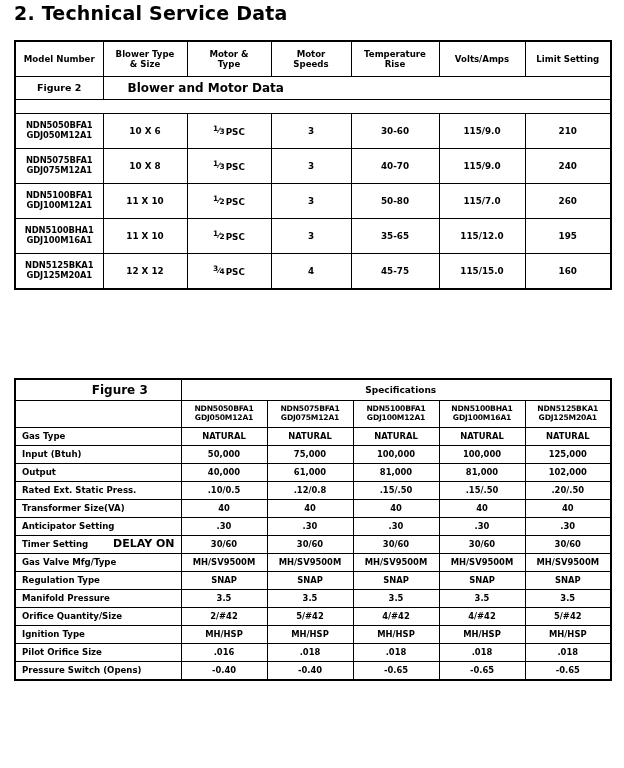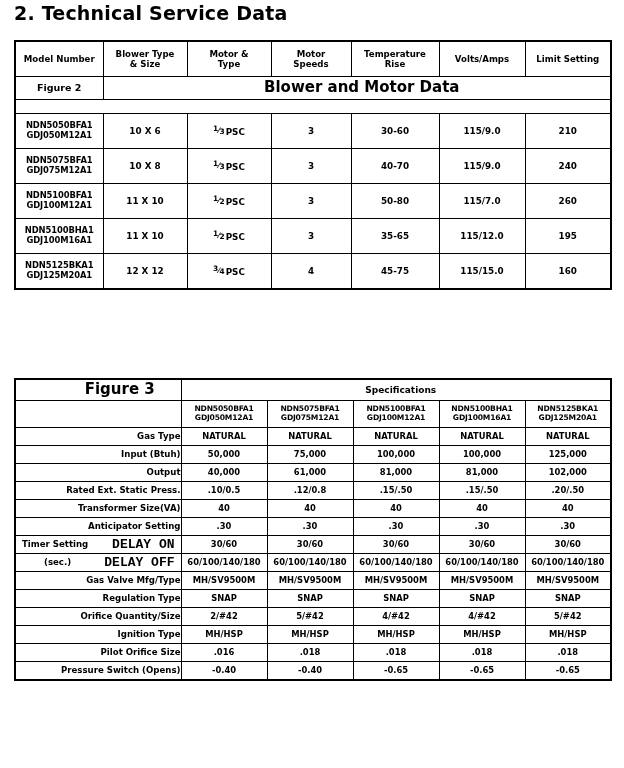--- a/index.html
+++ b/index.html
@@ -60,23 +60,23 @@
     left: 14px;
     top: 40px;
     width: 596px;
   }
   #figure2 .fig-label {
     height: 22px;
     font-size: 9.5px;
     width: 88px;
   }
   #figure2 .fig-caption {
-    text-align: center;
-    padding-left: 10px;
-    font-size: 15px;
+    text-align: left;
+    padding-left: 24px;
+    font-size: 12px;
     height: 22px;
   }
   #figure2 .spacer-row td {
     height: 13px;
     border-left: 2px solid #000;
     border-right: 2px solid #000;
     border-top: 1px solid #000;
     border-bottom: 1px solid #000;
   }
   #figure2 thead.colhead td {
@@ -95,60 +95,60 @@
 
   
   #figure3 {
     left: 14px;
     top: 378px;
     width: 596px;
   }
   #figure3 .fig-label {
     height: 20px;
     width: 88px;
-    font-size: 15px;
+    font-size: 12px;
     padding-left: 43px;
   }
   #figure3 .fig-caption {
     text-align: center;
     padding-left: 10px;
     font-size: 9px;
     height: 20px;
   }
   #figure3 td.modelhead {
     height: 26px;
     font-size: 7.6px;
     letter-spacing: -0.2px;
   }
   #figure3 td.modelhead span { display: block; }
   #figure3 tbody td {
     height: 17px;
     font-size: 8.4px;
   }
   #figure3 td.rowlabel {
-    text-align: right;
+    text-align: left;
     padding-left: 6px;
     font-size: 8.6px;
   }
   #figure3 td.rowlabel-split {
     text-align: left;
     padding: 0;
     position: relative;
   }
   .split-inner {
     display: flex;
     justify-content: space-between;
     align-items: center;
     padding-left: 6px;
     padding-right: 6px;
     height: 100%;
     box-sizing: border-box;
   }
   .split-left { text-align: left; font-size: 8.6px; }
-  .split-right { text-align: right; font-size: 13px; font-family: Liberation Mono, monospace; }
+  .split-right { text-align: right; font-size: 11px; }
   .split-left.indent { padding-left: 22px; }
 
   .frac {
     display: inline-block;
     font-size: 7.5px;
     vertical-align: 0.18em;
     line-height: 1;
     margin-right: 1px;
   }
   .frac sup { font-size: 7.4px; vertical-align: 0.32em; }
@@ -361,49 +361,44 @@
               <span class="split-right">DELAY ON</span>
             </div>
           </td>
           <td>30/60</td>
           <td>30/60</td>
           <td>30/60</td>
           <td>30/60</td>
           <td>30/60</td>
         </tr>
         <tr>
-          <td class="rowlabel-split">
-            <div class="split-inner">
-              <span class="split-left indent">(sec.)</span>
-              <span class="split-right">DELAY OFF</span>
-            </div>
-          </td>
-          <td>60/100/140/180</td>
-          <td>60/100/140/180</td>
-          <td>60/100/140/180</td>
-          <td>60/100/140/180</td>
-          <td>60/100/140/180</td>
-        </tr>
-        <tr>
           <td class="rowlabel">Gas Valve Mfg/Type</td>
           <td>MH/SV9500M</td>
           <td>MH/SV9500M</td>
           <td>MH/SV9500M</td>
           <td>MH/SV9500M</td>
           <td>MH/SV9500M</td>
         </tr>
         <tr>
           <td class="rowlabel">Regulation Type</td>
           <td>SNAP</td>
           <td>SNAP</td>
           <td>SNAP</td>
           <td>SNAP</td>
           <td>SNAP</td>
         </tr>
         <tr>
+          <td class="rowlabel">Manifold Pressure</td>
+          <td>3.5</td>
+          <td>3.5</td>
+          <td>3.5</td>
+          <td>3.5</td>
+          <td>3.5</td>
+        </tr>
+        <tr>
           <td class="rowlabel">Orifice Quantity/Size</td>
           <td>2/#42</td>
           <td>5/#42</td>
           <td>4/#42</td>
           <td>4/#42</td>
           <td>5/#42</td>
         </tr>
         <tr>
           <td class="rowlabel">Ignition Type</td>
           <td>MH/HSP</td>

